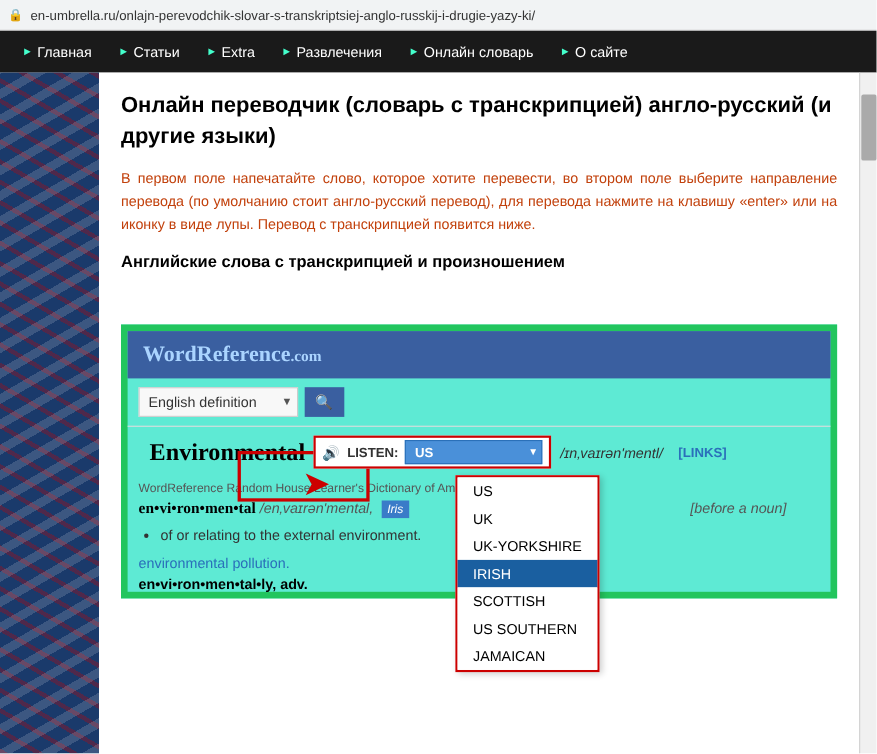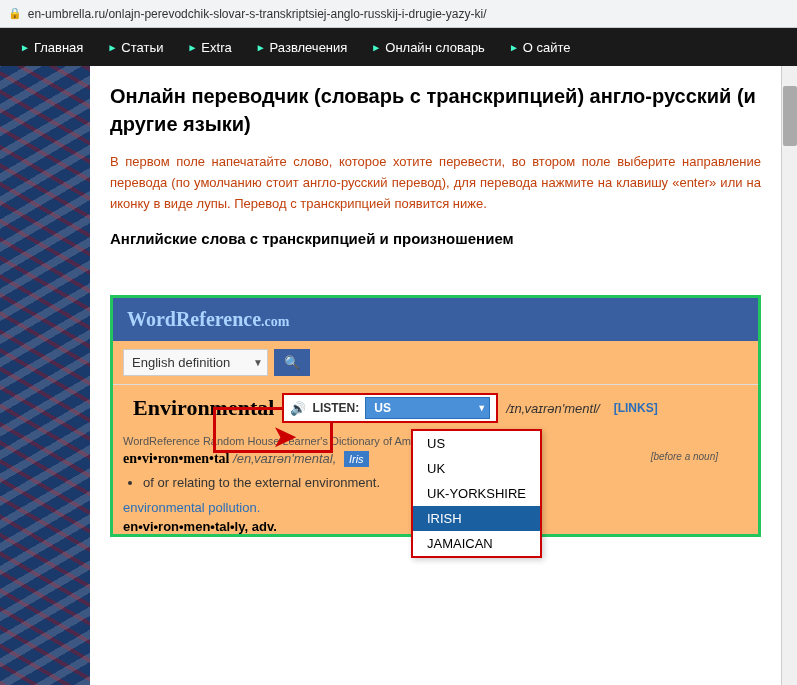--- a/index.html
+++ b/index.html
@@ -125,22 +125,22 @@
     
     .section-heading {
       font-size: 15px;
       font-weight: bold;
       color: #000;
       margin-bottom: 14px;
     }
 
     
     .wordref-widget {
-      border: 3px solid #22c55e;
-      background: #fdba74;
+      border: 6px solid #22c55e;
+      background: #5eead4;
       position: relative;
       margin-top: 48px;
     }
 
     .wordref-header {
       background: #3a5fa0;
       padding: 10px 14px;
       display: flex;
       align-items: center;
     }
@@ -335,21 +335,21 @@
     }
     .phonetic-bold {
       font-size: 14px;
       font-weight: bold;
       color: #000;
       font-family: Georgia, serif;
     }
     .phonetic-ipa { color: #555; font-style: italic; }
     .before-noun {
       float: right;
-      font-size: 10px;
+      font-size: 13px;
       color: #555;
       font-style: italic;
       margin-right: 30px;
     }
     .definition-text {
       font-size: 13px;
       color: #333;
       line-height: 1.5;
       margin-bottom: 4px;
     }
@@ -460,20 +460,22 @@
         </div>
 
         <span class="transcription">/ɪn‚vaɪrən'mentl/</span>
         <a class="links-btn">[LINKS]</a>
 
         <div class="dropdown-overlay">
           <div class="dropdown-item">US</div>
           <div class="dropdown-item">UK</div>
           <div class="dropdown-item">UK-YORKSHIRE</div>
           <div class="dropdown-item selected">IRISH</div>
+          <div class="dropdown-item">SCOTTISH</div>
+          <div class="dropdown-item">US SOUTHERN</div>
           <div class="dropdown-item">JAMAICAN</div>
         </div>
       </div>
 
       <div class="word-entry-section">
         <div class="dict-source">WordReference Random House Learner's Dictionary of American English © 2017</div>
         <div class="phonetic-line">
           <span class="phonetic-bold">en•vi•ron•men•tal</span>
           <span class="phonetic-ipa">/en‚vaɪrən'mental,</span>
           <span>

